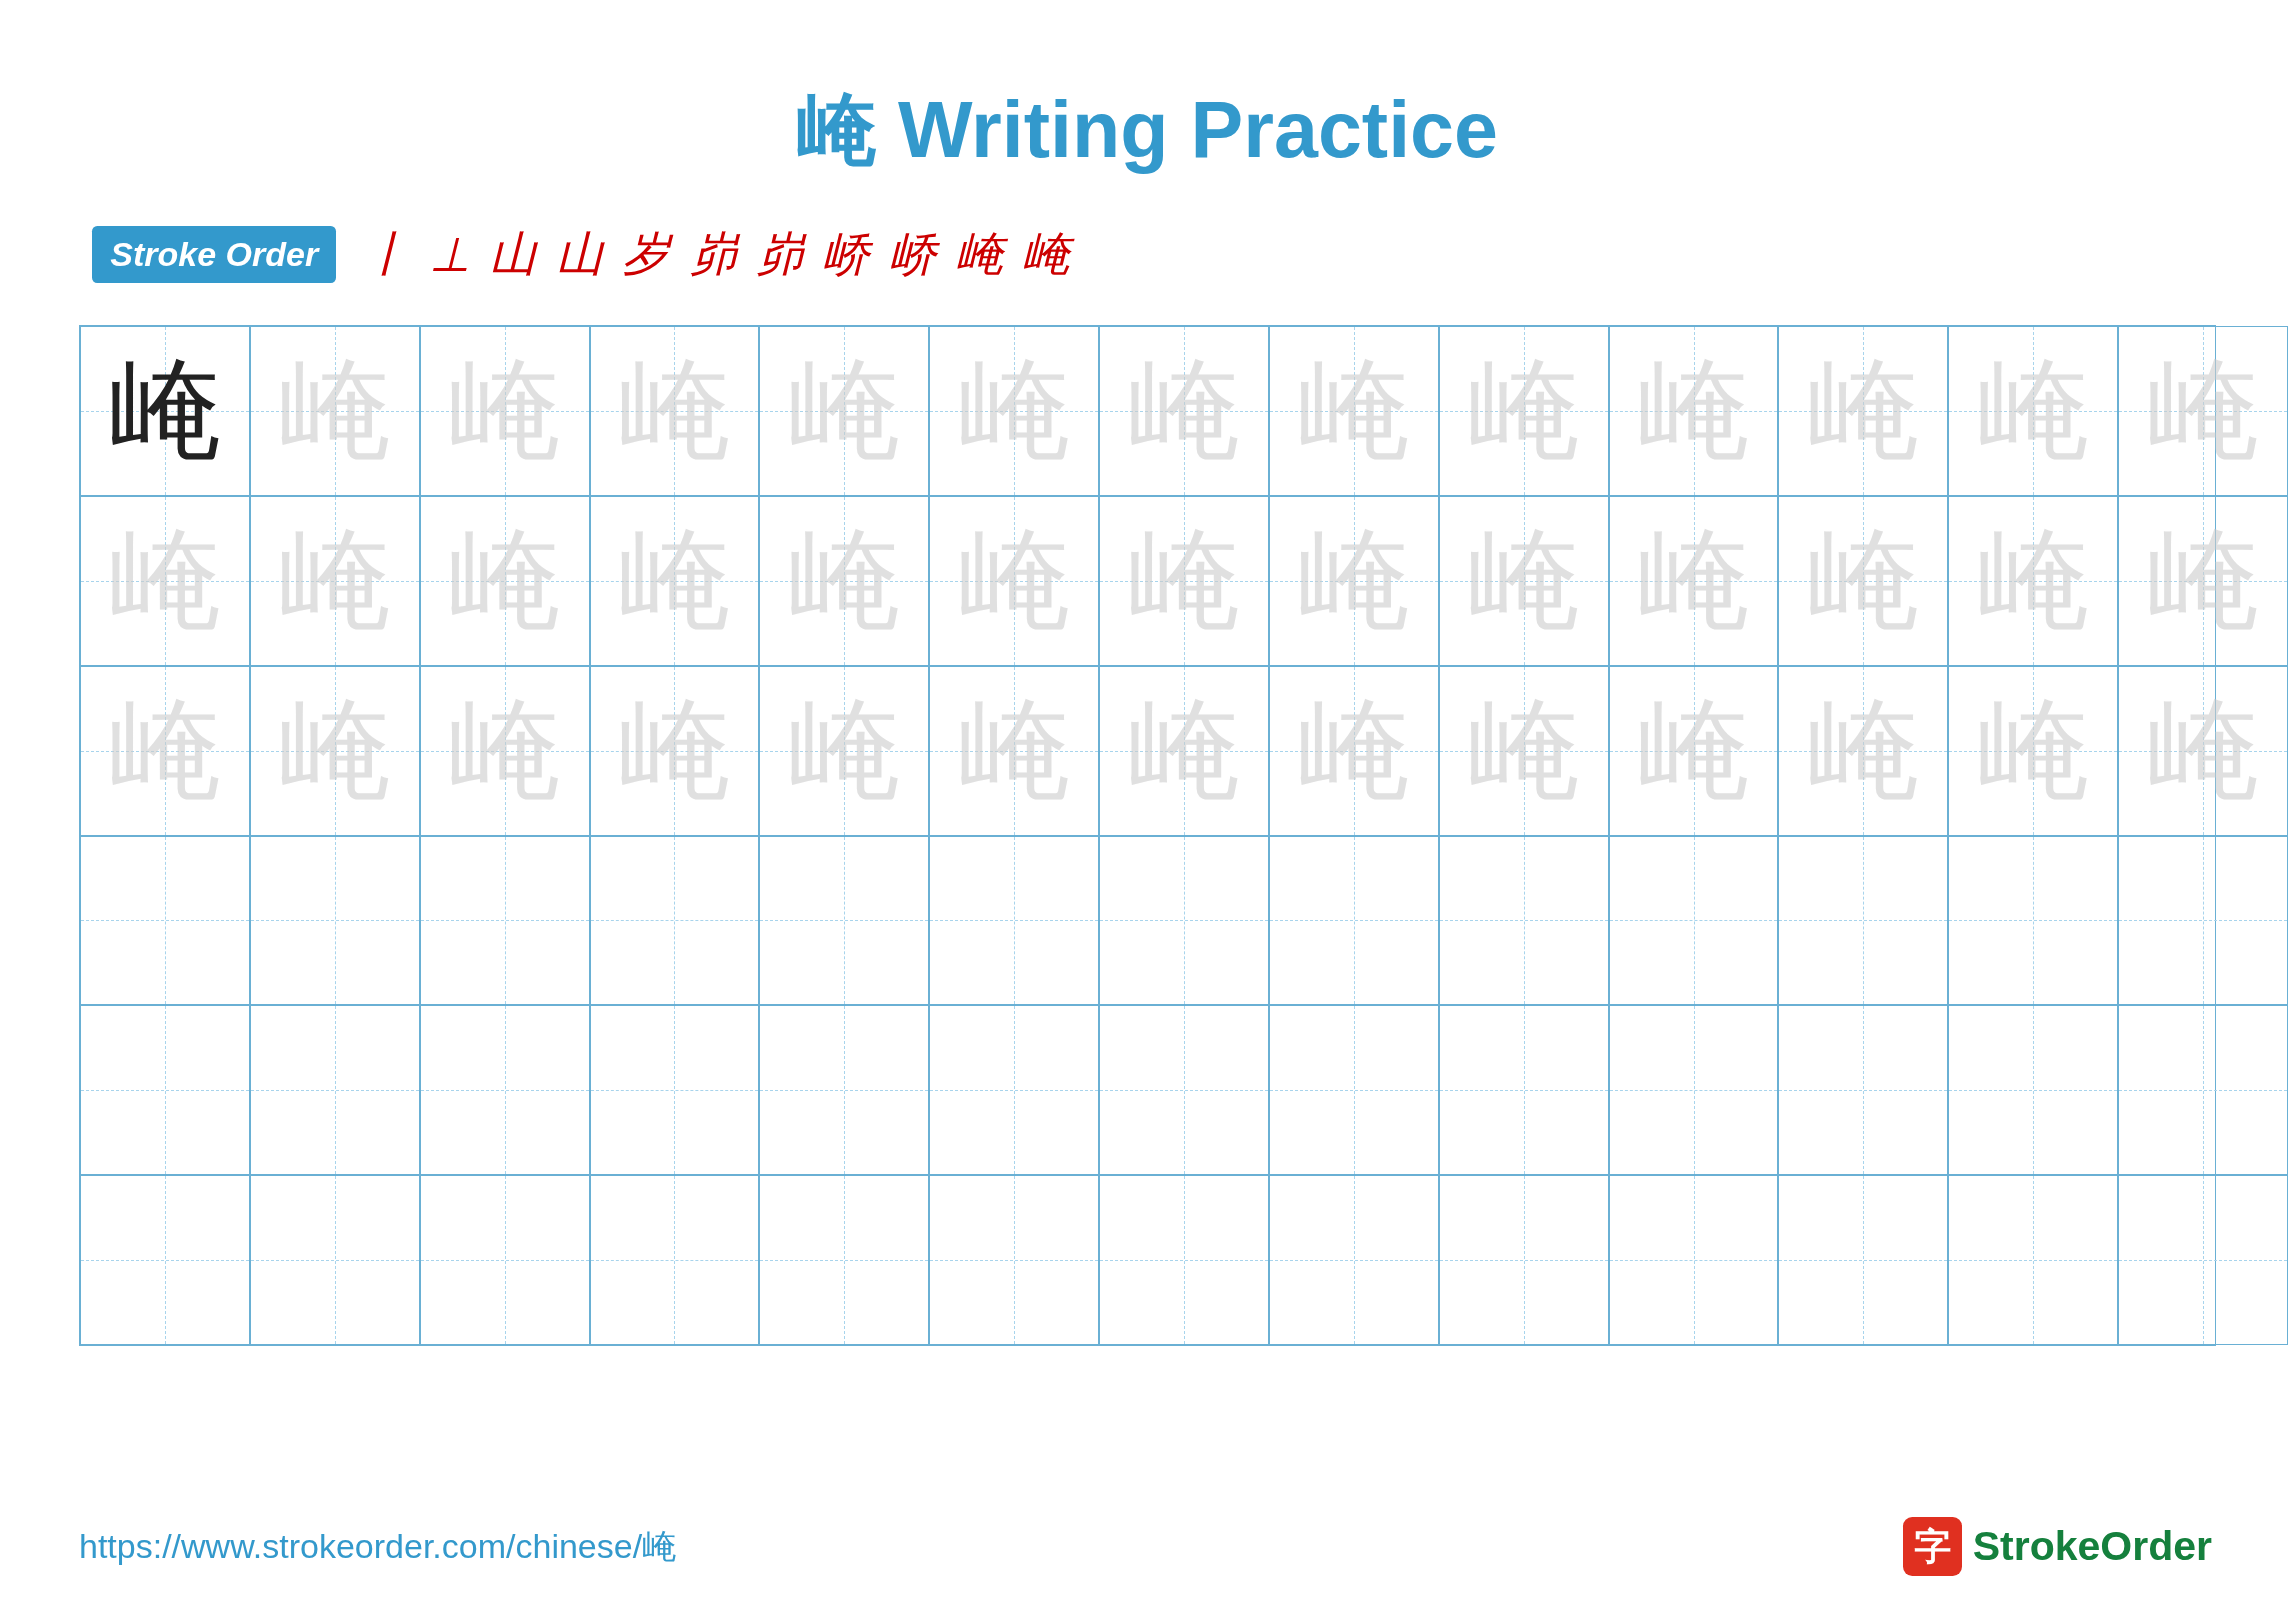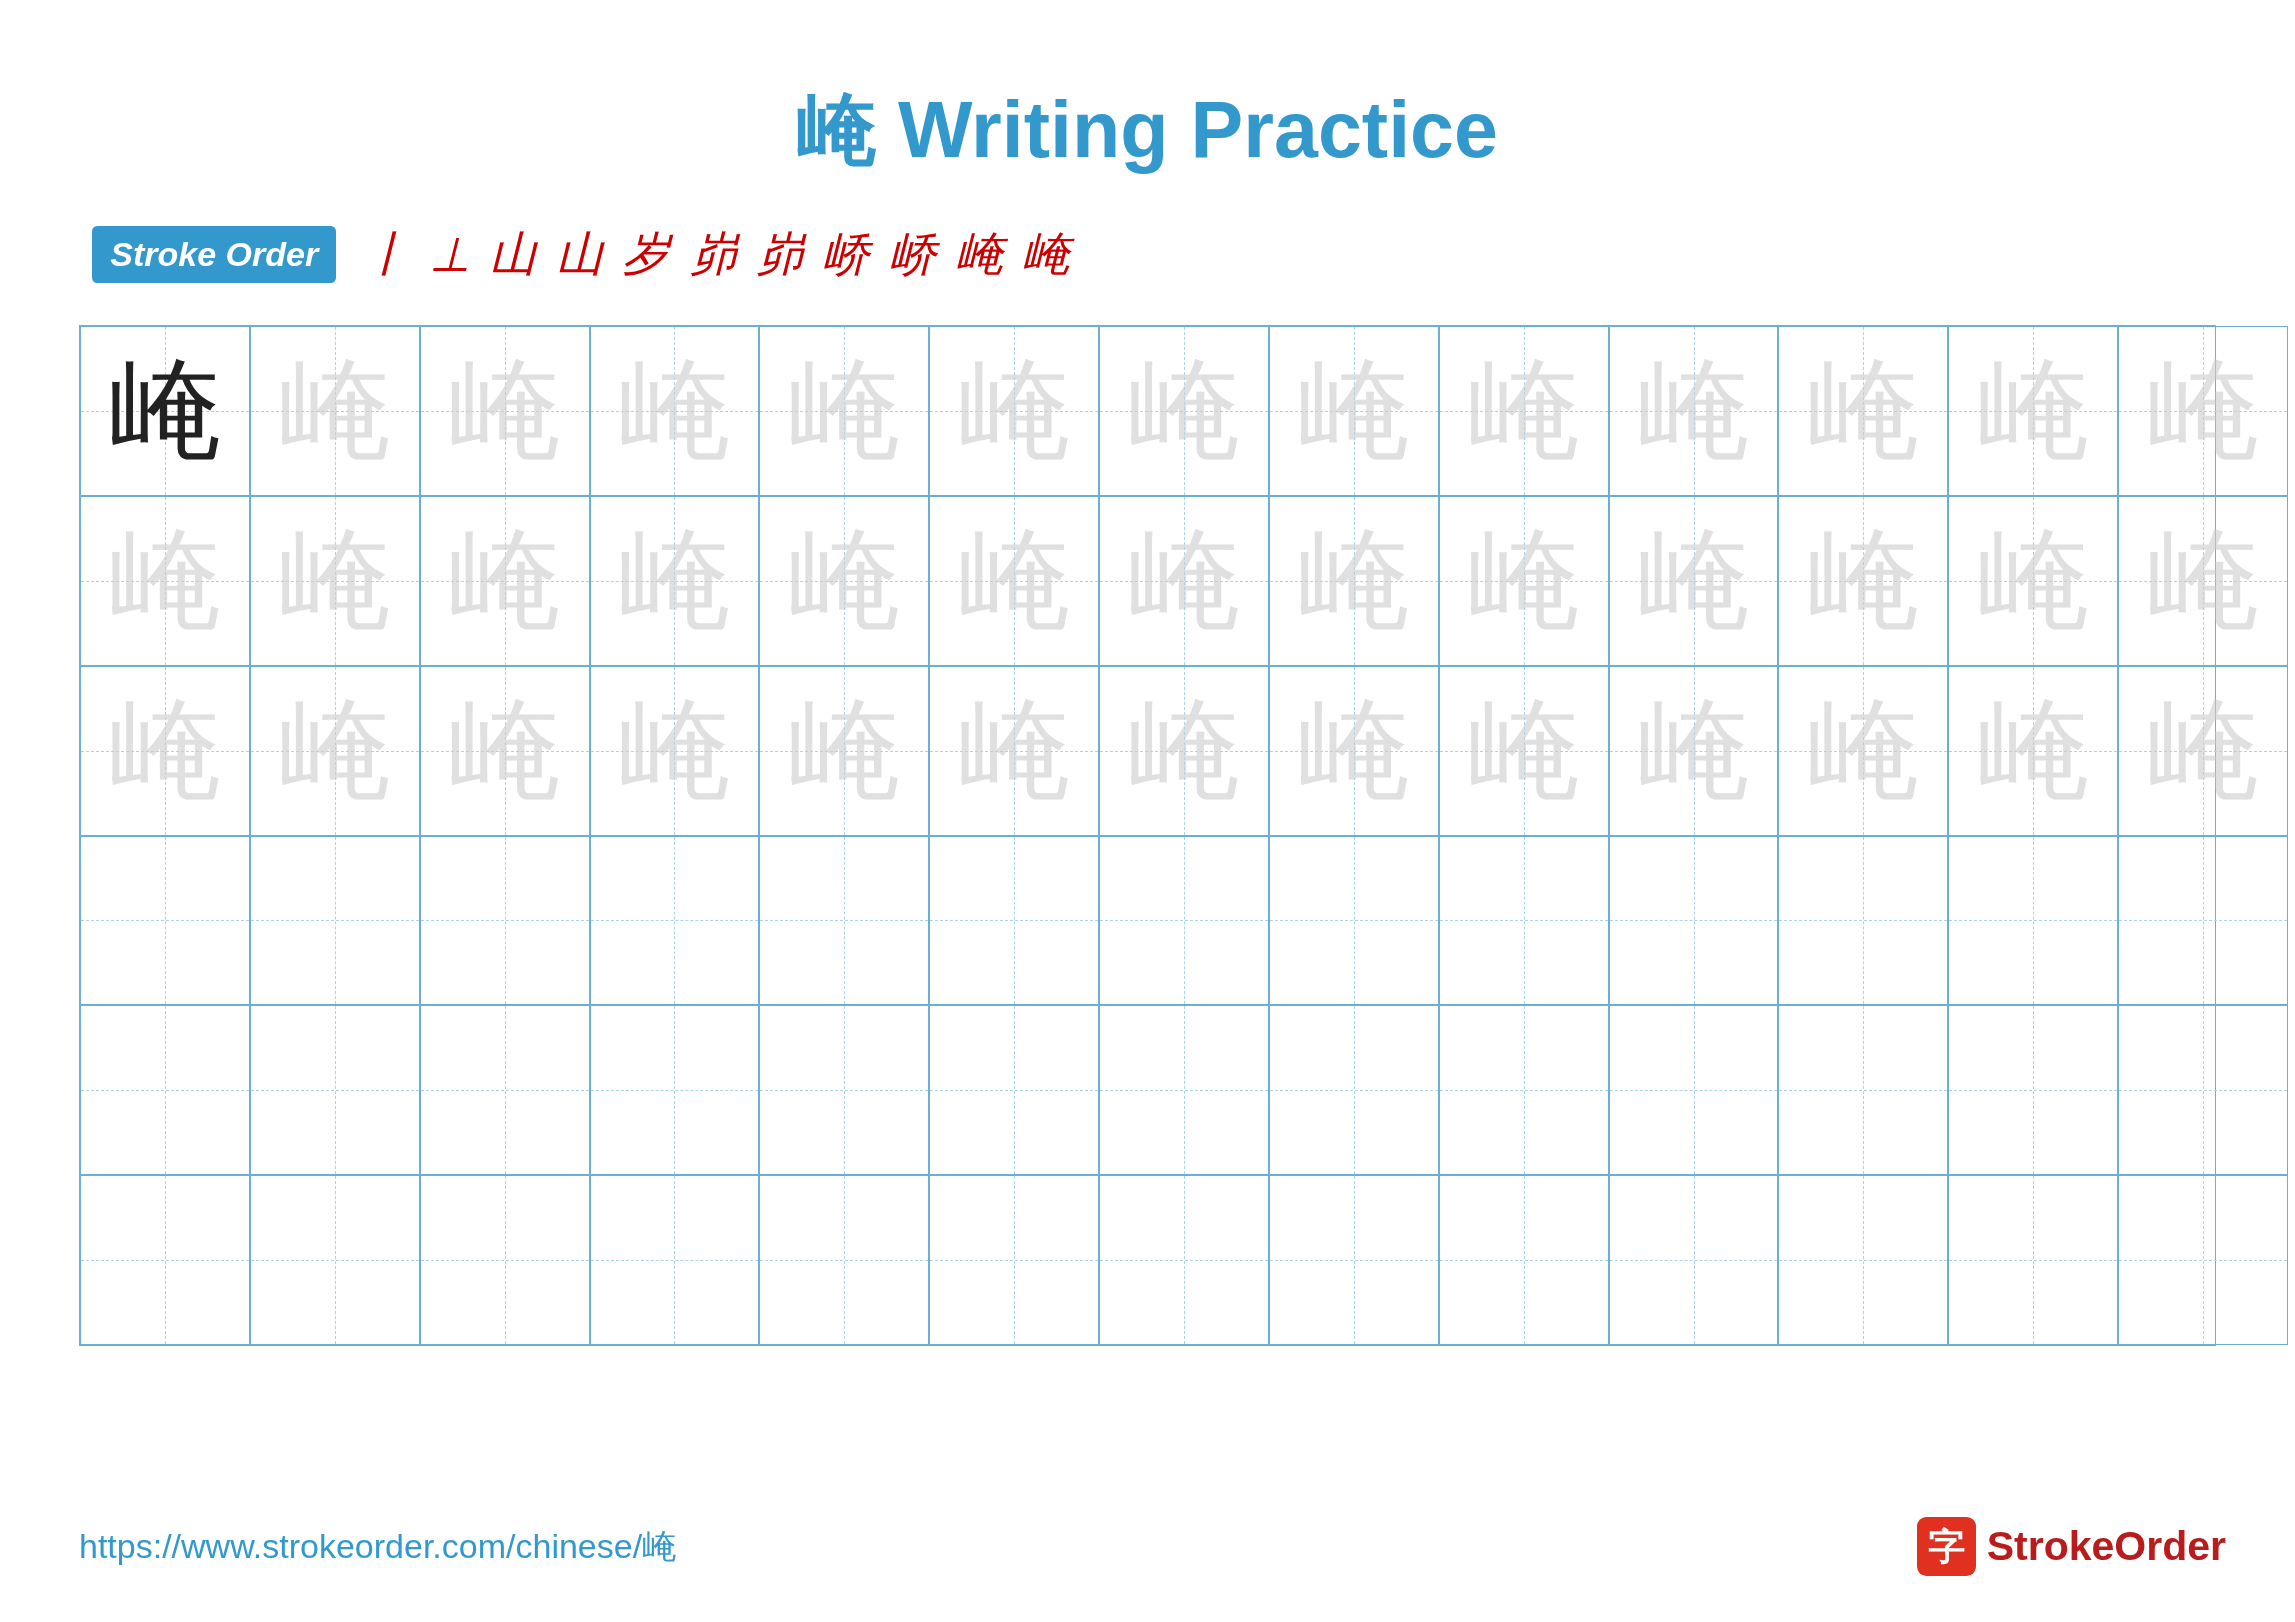--- a/index.html
+++ b/index.html
@@ -117,21 +117,21 @@
     .char-faded {
       color: #cccccc;
       opacity: 0.6;
     }
 
     
     .footer {
       position: absolute;
       bottom: 46px;
       left: 79px;
-      right: 69px;
+      right: 83px;
       display: flex;
       align-items: center;
       justify-content: space-between;
       margin-top: 8px;
     }
     .footer-url {
       color: #3399cc;
       font-size: 34px;
       text-decoration: none;
     }
@@ -149,21 +149,21 @@
       align-items: center;
       justify-content: center;
       color: white;
       font-size: 37px;
       font-family: serif;
       font-weight: bold;
     }
     .logo-text {
       font-size: 41px;
       font-weight: bold;
-      color: #b91c1c;
+      color: #15803d;
     }
   </style>
 </head>
 <body>
 
 <div class="page">
 
   <div class="title-section">
     <span class="title-text">崦 Writing Practice</span>
   </div>

